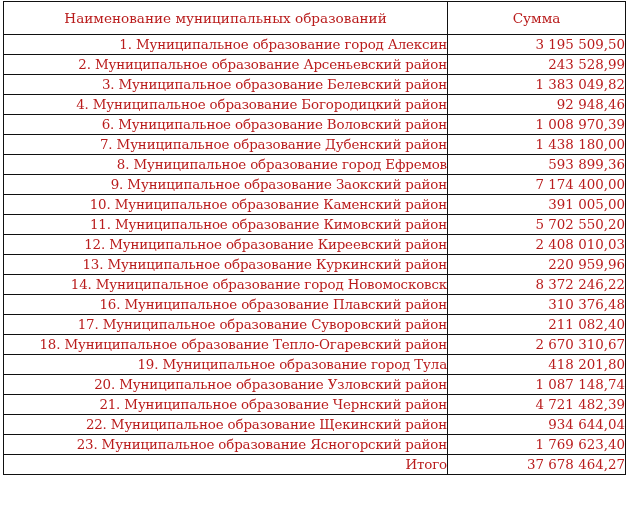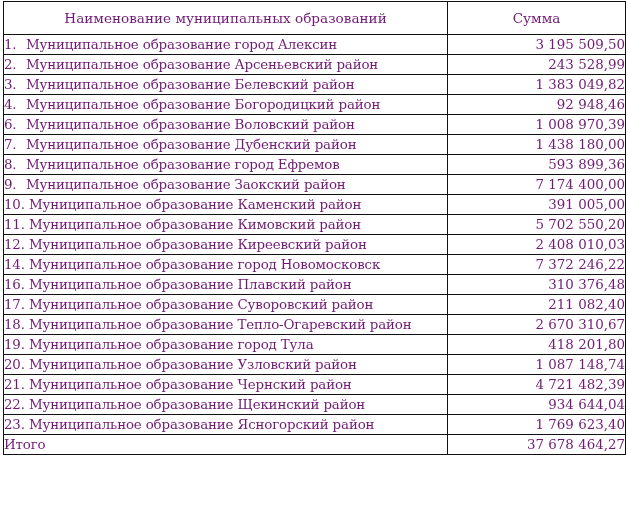--- a/index.html
+++ b/index.html
@@ -3,21 +3,21 @@
 <meta charset="utf-8">
 <style>
   html, body { margin: 0; padding: 0; background: #ffffff; }
   body { width: 627px; height: 530px; overflow: hidden; }
   .doc {
     position: relative;
     width: 627px;
     height: 530px;
     background: #fff;
     font-family: "DejaVu Serif", "Liberation Serif", serif;
-    color: #701a75;
+    color: #b91c1c;
   }
   table.mt {
     position: absolute;
     left: 3px;
     top: 1px;
     width: 622px;
     border-collapse: collapse;
     table-layout: fixed;
   }
   table.mt td, table.mt th {
@@ -30,21 +30,21 @@
     overflow: hidden;
   }
   table.mt th {
     height: 32px;
     text-align: center;
     font-size: 13.6px;
   }
   table.mt td { height: 19px; }
   col.c-name { width: 444px; }
   col.c-sum { width: 178px; }
-  td.name { padding-left: 8px; text-align: left; letter-spacing: -0.15px; }
+  td.name { padding-left: 8px; text-align: right; letter-spacing: -0.15px; }
   td.sum { text-align: right; }
   td.total-label { padding-left: 30px; }
   .num { display: inline-block; min-width: 22px; }
 </style>
 </head>
 <body>
 
 <div class="doc">
   <table class="mt">
     <colgroup>
@@ -96,22 +96,26 @@
         </tr>
         <tr>
           <td class="name"><span class="num">11.&nbsp;</span><span>Муниципальное образование Кимовский район</span></td>
           <td class="sum">5 702 550,20</td>
         </tr>
         <tr>
           <td class="name"><span class="num">12.&nbsp;</span><span>Муниципальное образование Киреевский район</span></td>
           <td class="sum">2 408 010,03</td>
         </tr>
         <tr>
+          <td class="name"><span class="num">13.&nbsp;</span><span>Муниципальное образование Куркинский район</span></td>
+          <td class="sum">220 959,96</td>
+        </tr>
+        <tr>
           <td class="name"><span class="num">14.&nbsp;</span><span>Муниципальное образование город Новомосковск</span></td>
-          <td class="sum">7 372 246,22</td>
+          <td class="sum">8 372 246,22</td>
         </tr>
         <tr>
           <td class="name"><span class="num">16.&nbsp;</span><span>Муниципальное образование Плавский район</span></td>
           <td class="sum">310 376,48</td>
         </tr>
         <tr>
           <td class="name"><span class="num">17.&nbsp;</span><span>Муниципальное образование Суворовский район</span></td>
           <td class="sum">211 082,40</td>
         </tr>
         <tr>

